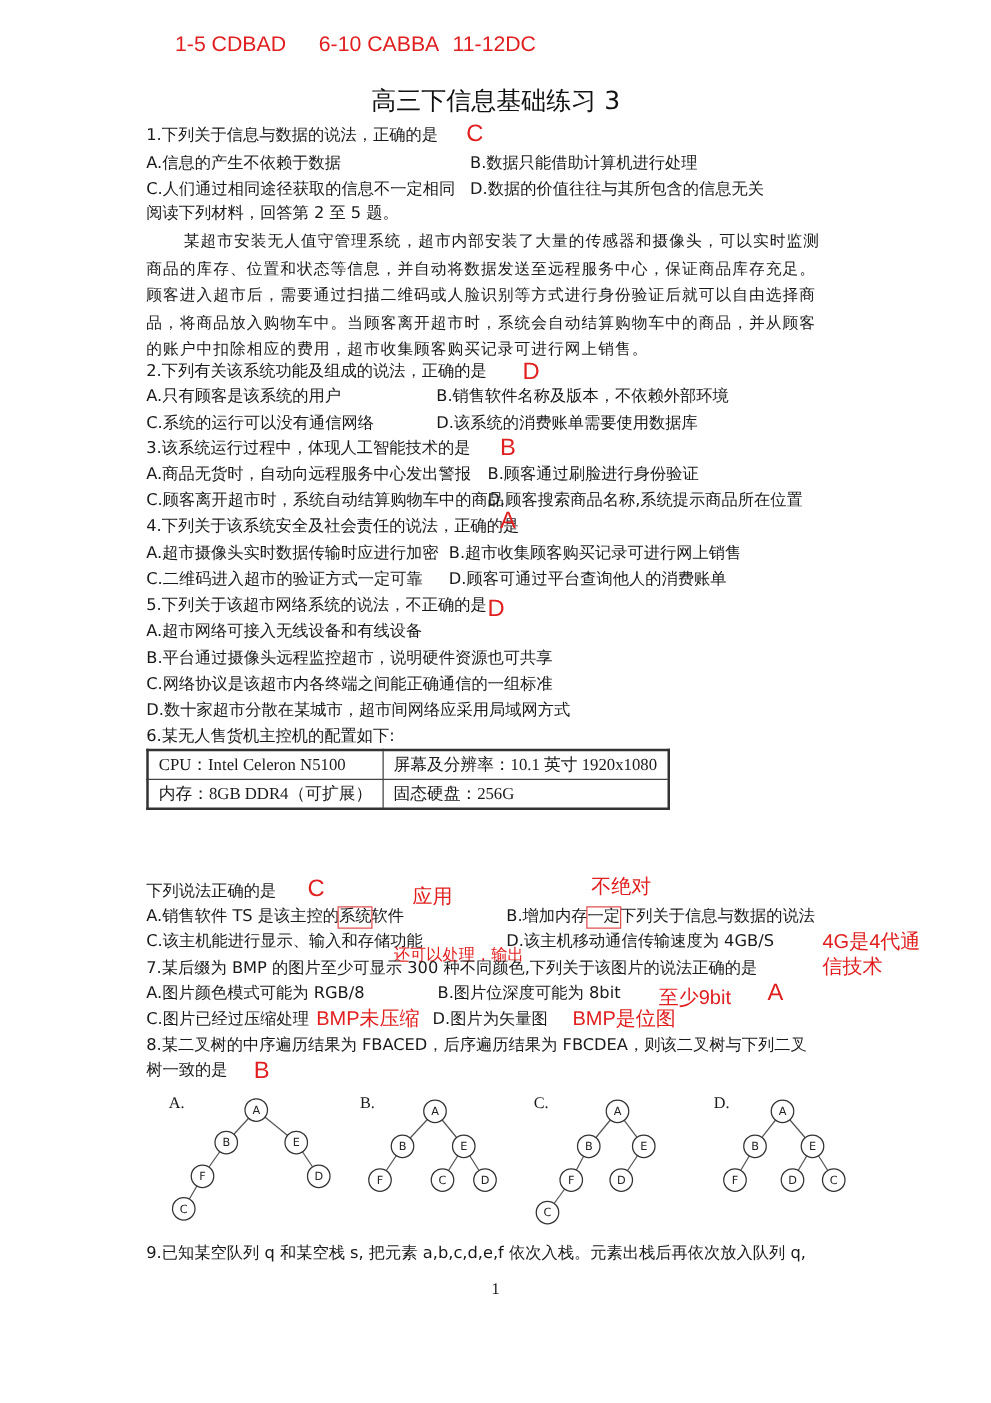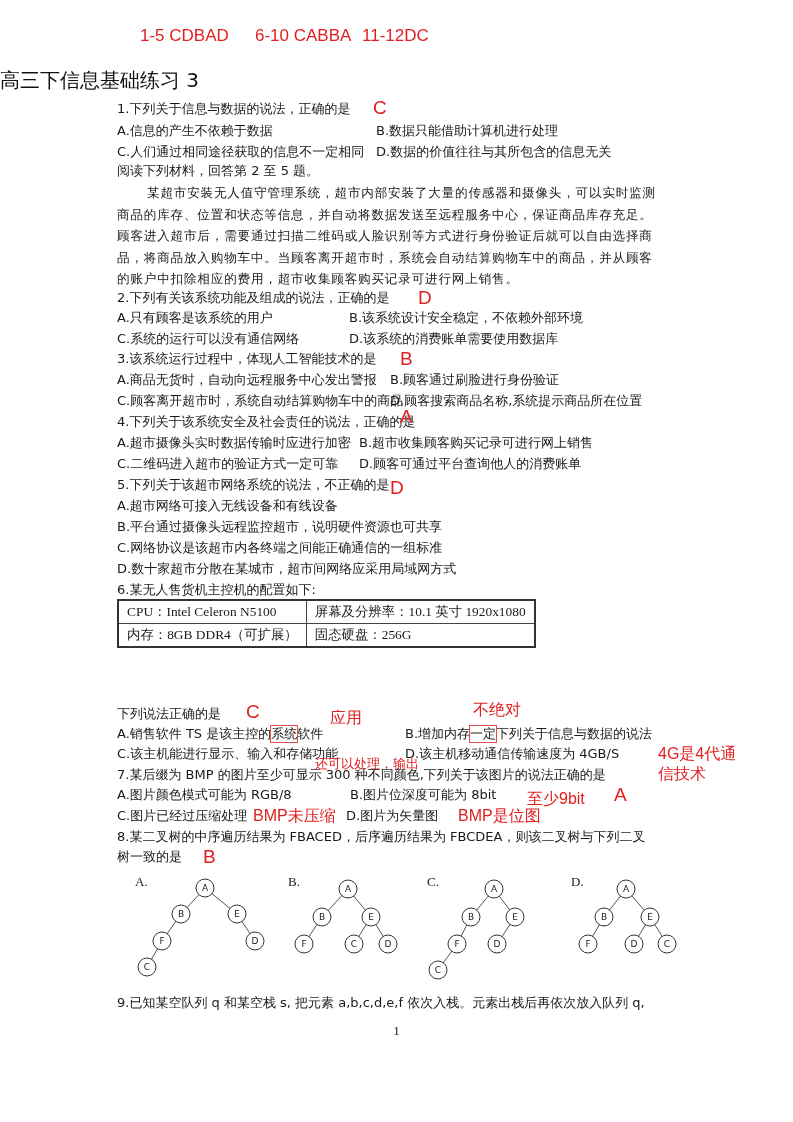--- a/index.html
+++ b/index.html
@@ -4,21 +4,21 @@
   <style>
     html, body { margin: 0; padding: 0; background: #ffffff; }
     body {
       width: 793px; height: 1122px; position: relative; overflow: hidden;
       font-family: "DejaVu Sans", "Liberation Sans", sans-serif;
       color: #1a1a1a;
     }
     .abs { position: absolute; white-space: nowrap; }
     .red { color: #e02020; font-family: "Liberation Sans", "DejaVu Sans", sans-serif; }
     .answers { top: 26px; font-size: 17px; }
-    .title { top: 67px; left: 0; width: 793px; font-size: 20px; color: #111; }
+    .title { top: 67px; left: 0; width: 793px; text-align: center; font-size: 20px; color: #111; }
     .line { font-size: 13px; line-height: 16px; }
     .passage { font-family: "DejaVu Serif", "Liberation Serif", serif; font-size: 12.6px; letter-spacing: 0.8px; }
     .ans { font-size: 19px; line-height: 19px; }
     .note { font-size: 16px; line-height: 17px; }
     table.spec {
       position: absolute; left: 117px; top: 599px; width: 417px;
       border-collapse: collapse; border: 2px solid #333;
       font-family: "Liberation Serif", "DejaVu Serif", serif; font-size: 13.4px;
     }
     table.spec td { border: 1.5px solid #444; height: 20px; padding: 1px 8px; white-space: nowrap; }
@@ -47,21 +47,21 @@
 
 <div class="abs passage" style="left:147px;top:185px">某超市安装无人值守管理系统，超市内部安装了大量的传感器和摄像头，可以实时监测</div>
 <div class="abs passage" style="left:117px;top:207px">商品的库存、位置和状态等信息，并自动将数据发送至远程服务中心，保证商品库存充足。</div>
 <div class="abs passage" style="left:117px;top:228px">顾客进入超市后，需要通过扫描二维码或人脸识别等方式进行身份验证后就可以自由选择商</div>
 <div class="abs passage" style="left:117px;top:250px">品，将商品放入购物车中。当顾客离开超市时，系统会自动结算购物车中的商品，并从顾客</div>
 <div class="abs passage" style="left:117px;top:271px">的账户中扣除相应的费用，超市收集顾客购买记录可进行网上销售。</div>
 
 <div class="abs line" style="left:117px;top:290px">2.下列有关该系统功能及组成的说法，正确的是</div>
 <div class="abs red ans" style="left:418px;top:288px">D</div>
 <div class="abs line" style="left:117px;top:310px">A.只有顾客是该系统的用户</div>
-<div class="abs line" style="left:349px;top:310px">B.该系统设计安全稳定，不依赖外部环境</div>
+<div class="abs line" style="left:349px;top:310px">B.销售软件名称及版本，不依赖外部环境</div>
 <div class="abs line" style="left:117px;top:331px">C.系统的运行可以没有通信网络</div>
 <div class="abs line" style="left:349px;top:331px">D.该系统的消费账单需要使用数据库</div>
 
 <div class="abs line" style="left:117px;top:351px">3.该系统运行过程中，体现人工智能技术的是</div>
 <div class="abs red ans" style="left:400px;top:349px">B</div>
 <div class="abs line" style="left:117px;top:372px">A.商品无货时，自动向远程服务中心发出警报</div>
 <div class="abs line" style="left:390px;top:372px">B.顾客通过刷脸进行身份验证</div>
 <div class="abs line" style="left:117px;top:393px">C.顾客离开超市时，系统自动结算购物车中的商品</div>
 <div class="abs line" style="left:390px;top:393px">D.顾客搜索商品名称,系统提示商品所在位置</div>
 

